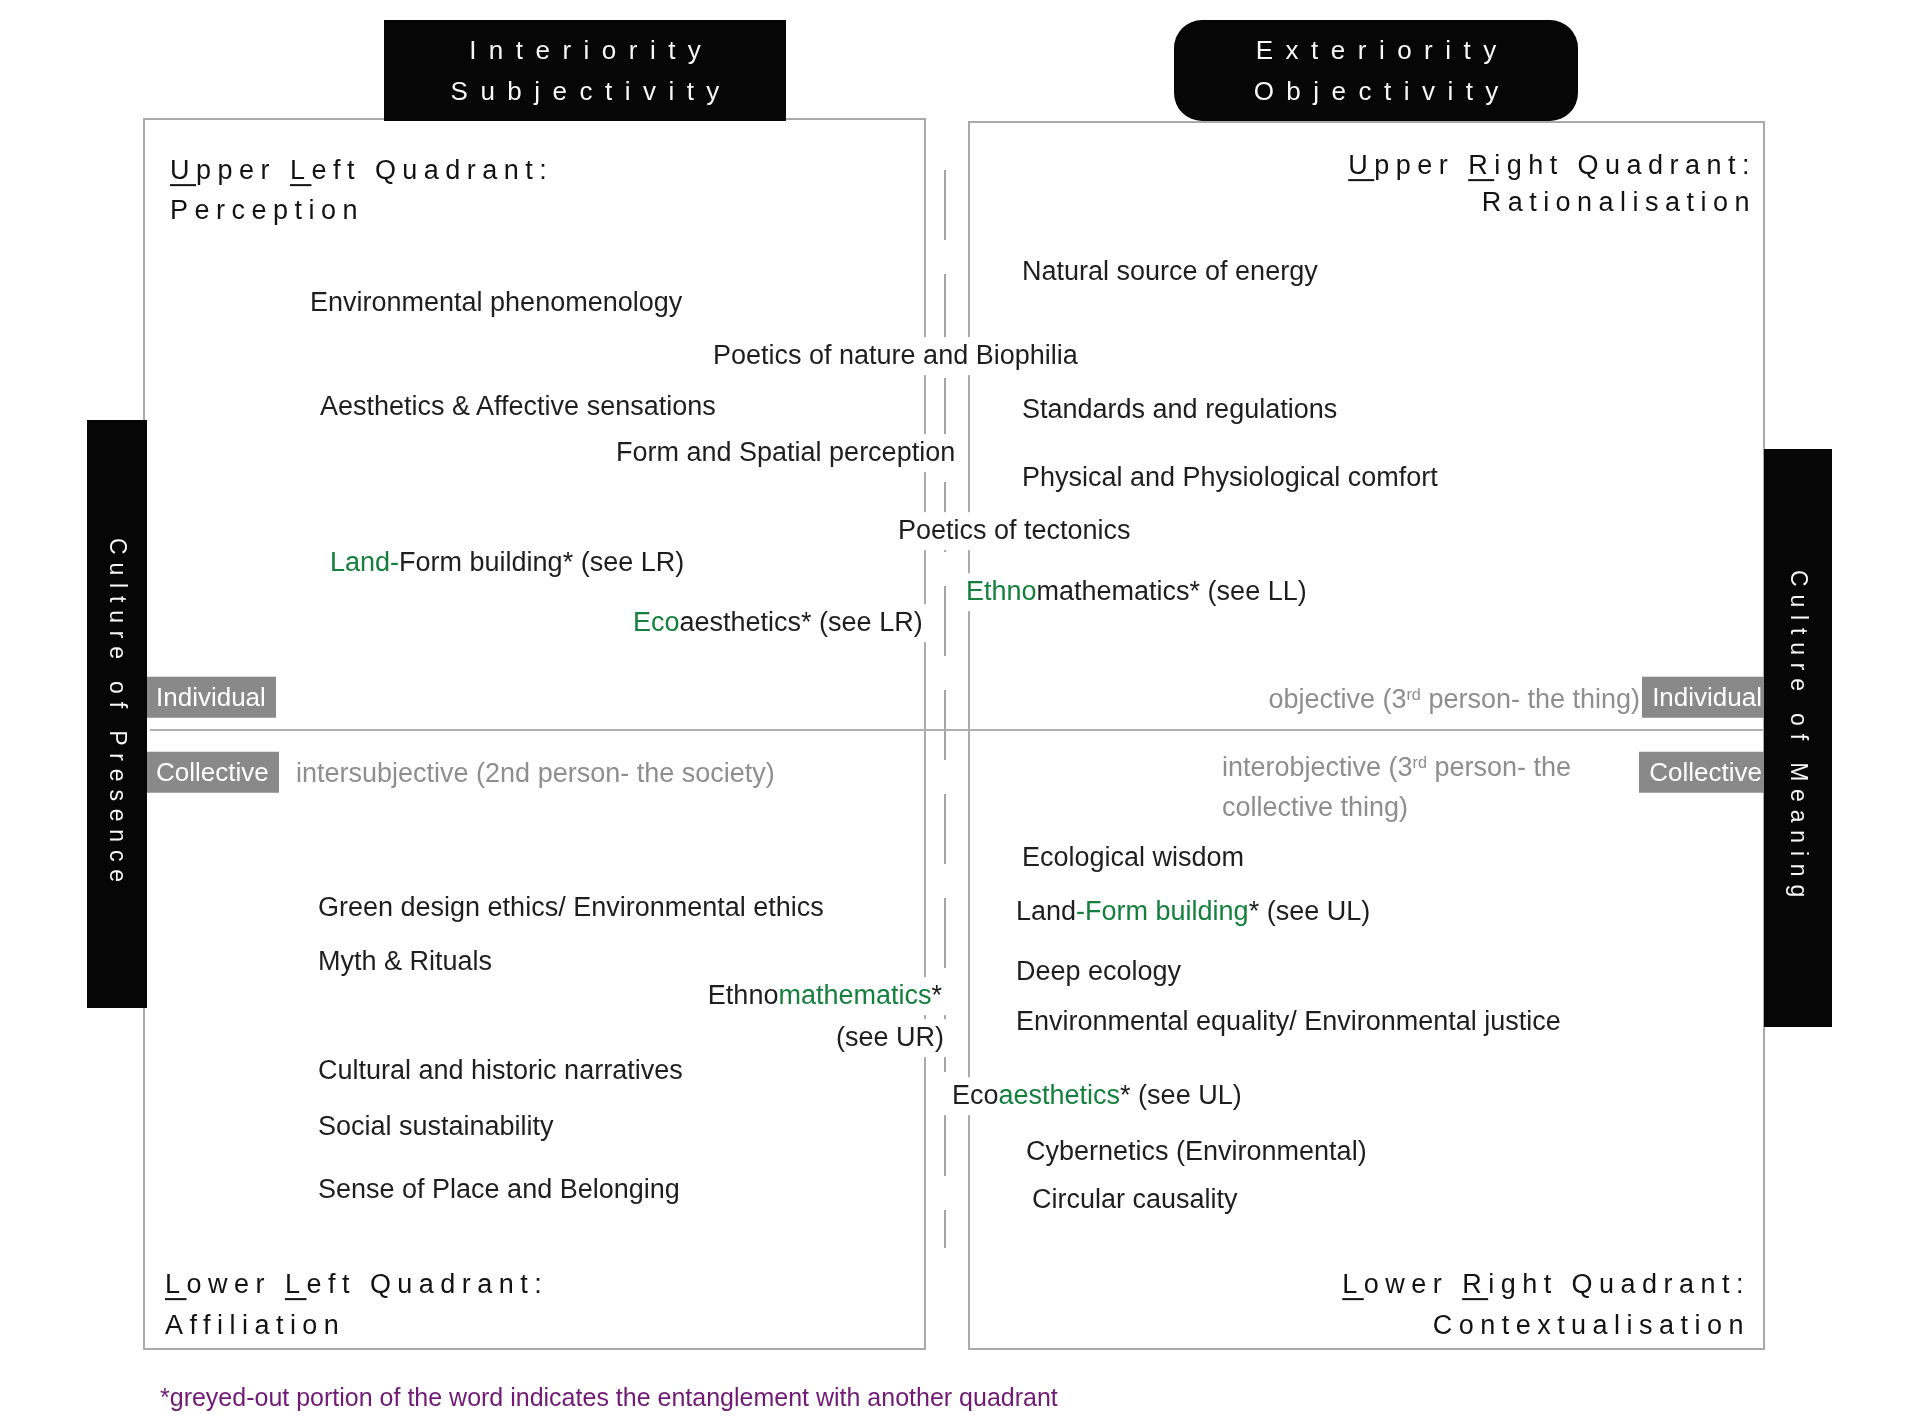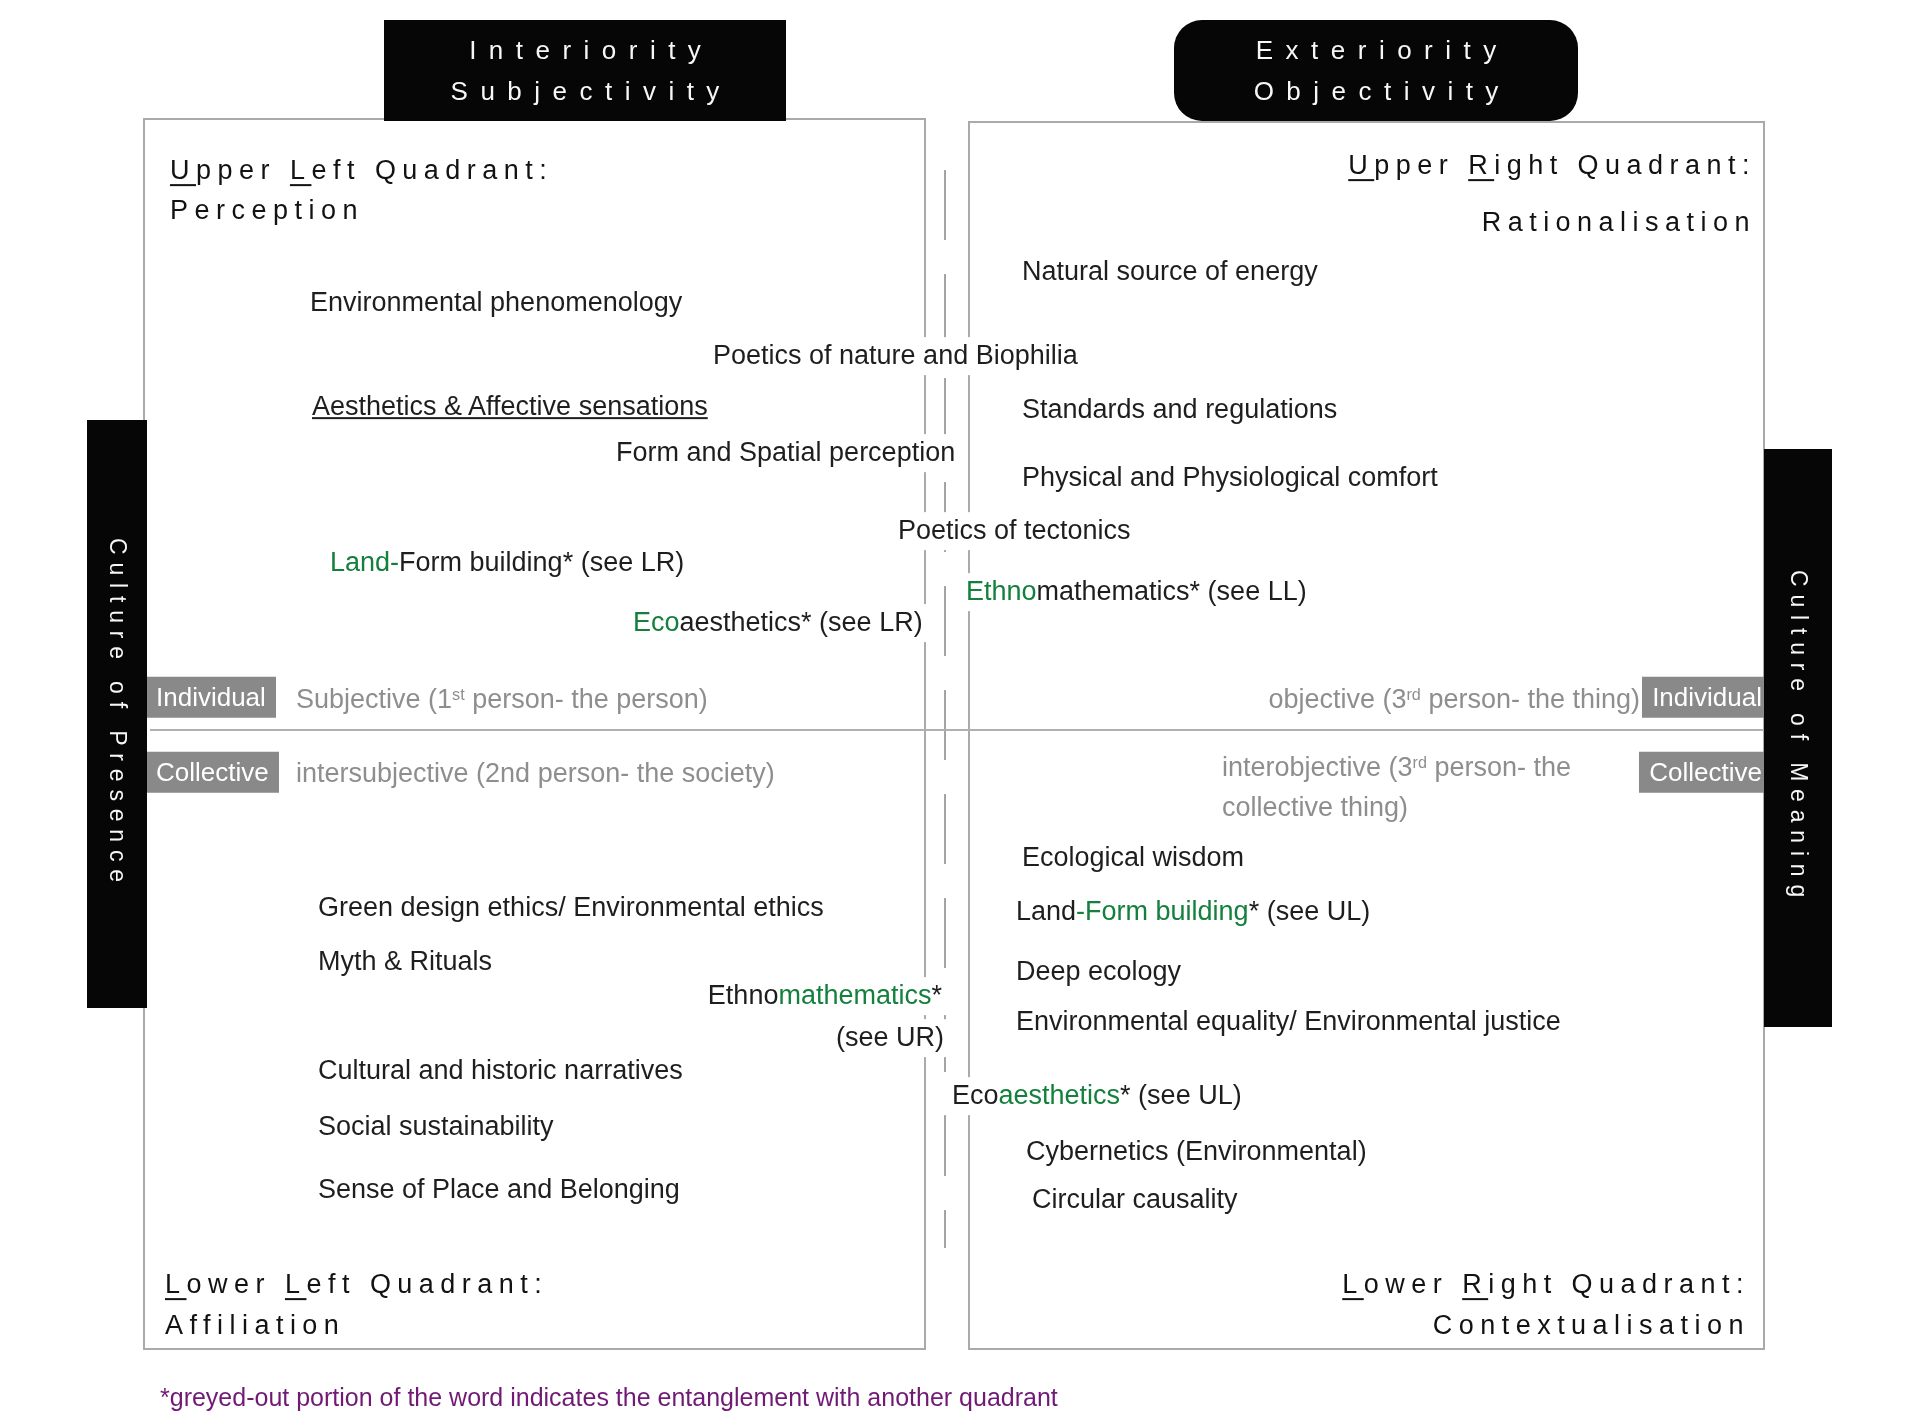--- a/index.html
+++ b/index.html
@@ -122,38 +122,37 @@
     <span>Culture of Presence</span>
   </div>
   <div class="sidebar sidebar-right">
     <span>Culture of Meaning</span>
   </div>
 
   <div id="labels-layer">
       <div class="label title" style="left: 170px; top: 171px;"><span class="u">U</span><span>pper </span><span class="u">L</span><span>eft Quadrant:</span></div>
       <div class="label title" style="left: 170px; top: 211px;"><span>Perception</span></div>
       <div class="label title" style="right: 160px; top: 166px;"><span class="u">U</span><span>pper </span><span class="u">R</span><span>ight Quadrant:</span></div>
-      <div class="label title" style="right: 160px; top: 223px; margin-left: 24px;"><span>Rationalisation</span></div>
+      <div class="label title" style="right: 160px; top: 203px; margin-left: 24px;"><span>Rationalisation</span></div>
       <div class="label title" style="left: 165px; top: 1285px;"><span class="u">L</span><span>ower </span><span class="u">L</span><span>eft Quadrant:</span></div>
       <div class="label title" style="left: 165px; top: 1326px;"><span>Affiliation</span></div>
       <div class="label title" style="right: 166px; top: 1285px;"><span class="u">L</span><span>ower </span><span class="u">R</span><span>ight Quadrant:</span></div>
       <div class="label title" style="right: 166px; top: 1326px;"><span>Contextualisation</span></div>
       <div class="label item" style="left: 310px; top: 303px;"><span>Environmental phenomenology</span></div>
       <div class="label item bg" style="left: 705px; top: 356px;"><span>Poetics of nature and Biophilia</span></div>
-      <div class="label item" style="left: 312px; top: 407px; text-decoration: underline;"><span>Aesthetics &amp; Affective sensations</span></div>
+      <div class="label item" style="left: 320px; top: 407px;"><span>Aesthetics &amp; Affective sensations</span></div>
       <div class="label item bg" style="left: 608px; top: 453px;"><span>Form and Spatial perception</span></div>
       <div class="label item" style="left: 330px; top: 563px;"><span class="grey">Land-</span><span>Form building* (see LR)</span></div>
       <div class="label item bg" style="left: 625px; top: 623px;"><span class="grey">Eco</span><span>aesthetics* (see LR)</span></div>
       <div class="label item" style="left: 1022px; top: 272px;"><span>Natural source of energy</span></div>
       <div class="label item" style="left: 1022px; top: 410px;"><span>Standards and regulations</span></div>
       <div class="label item" style="left: 1022px; top: 478px;"><span>Physical and Physiological comfort</span></div>
       <div class="label item bg" style="left: 890px; top: 531px;"><span>Poetics of tectonics</span></div>
       <div class="label item bg" style="left: 958px; top: 592px;"><span class="grey">Ethno</span><span>mathematics* (see LL)</span></div>
       <div class="label badge" style="left: 146px; top: 697px;"><span>Individual</span></div>
-      <div class="label axis" style="left: 296px; top: 700px;"><span>Subjective (1</span><span class="sup">st</span><span> person- the person)</span></div>
       <div class="label badge" style="left: 146px; top: 772px;"><span>Collective</span></div>
       <div class="label axis" style="left: 296px; top: 774px;"><span>intersubjective (2nd person- the society)</span></div>
       <div class="label axis" style="right: 276px; top: 700px;"><span>objective (3</span><span class="sup">rd</span><span> person- the thing)</span></div>
       <div class="label badge" style="right: 144px; top: 697px;"><span>Individual</span></div>
       <div class="label axis" style="left: 1222px; top: 768px;"><span>interobjective (3</span><span class="sup">rd</span><span> person- the</span></div>
       <div class="label badge" style="right: 144px; top: 772px;"><span>Collective</span></div>
       <div class="label axis" style="left: 1222px; top: 808px;"><span>collective thing)</span></div>
       <div class="label item" style="left: 318px; top: 908px;"><span>Green design ethics/ Environmental ethics</span></div>
       <div class="label item" style="left: 318px; top: 962px;"><span>Myth &amp; Rituals</span></div>
       <div class="label item bg" style="right: 966px; top: 996px;"><span>Ethno</span><span class="grey">mathematics</span><span>*</span></div>

